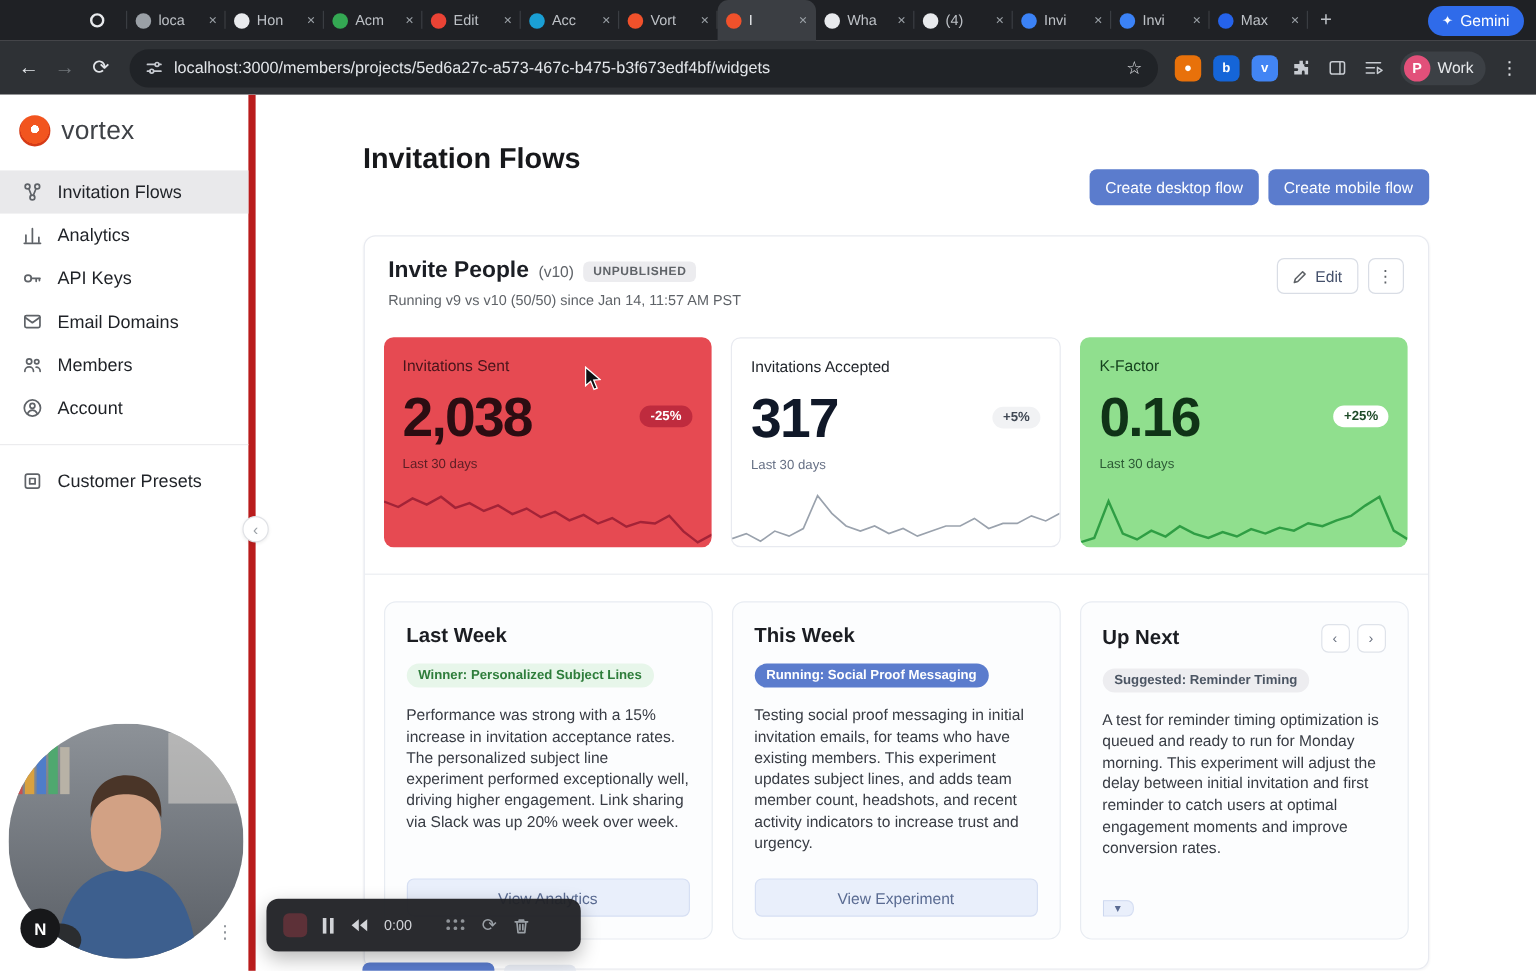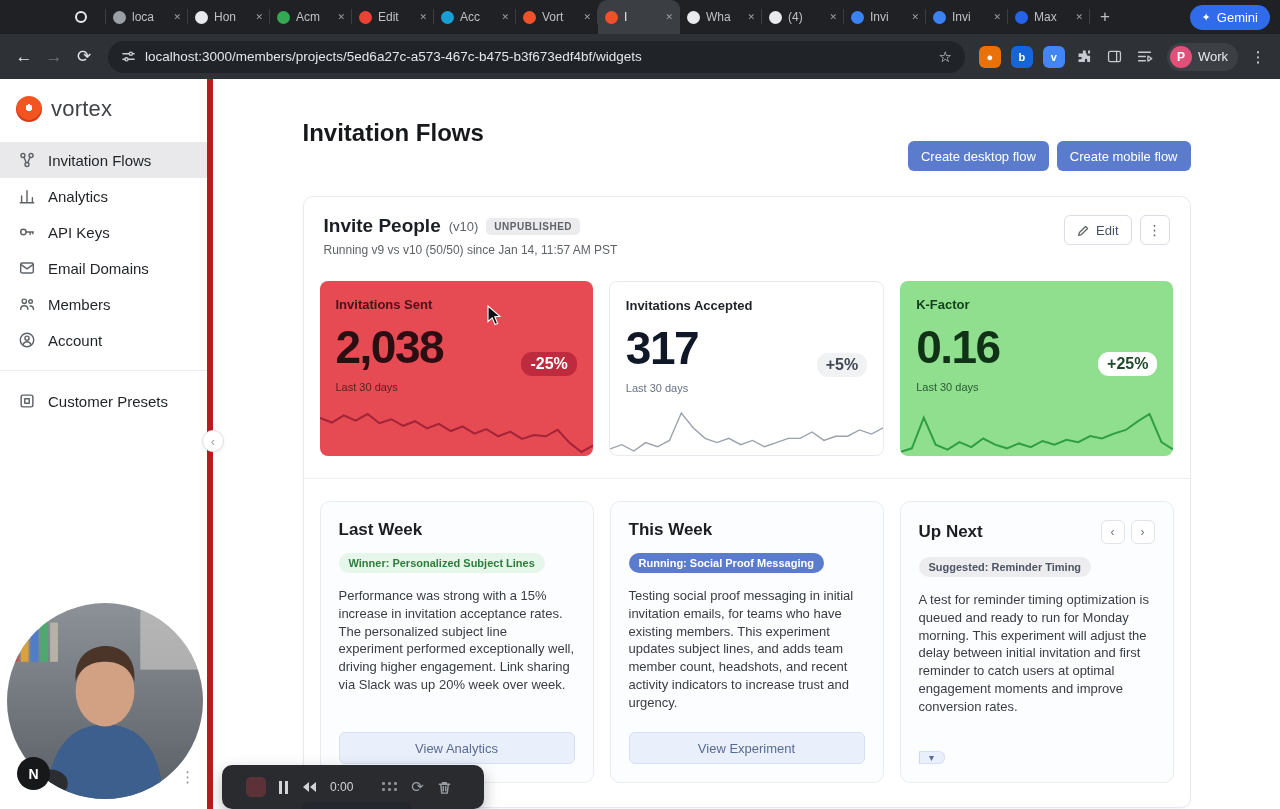--- a/index.html
+++ b/index.html
@@ -81,25 +81,25 @@
                  border:1px solid #d9dde5; border-radius:6px; background:#fff; color:#44506b;
                  font-size:13px; font-family:inherit; }
   .btn-kebab { width:30px; height:30px; border:1px solid #d9dde5; border-radius:6px; background:#fff;
                color:#5f6368; font-size:14px; }
 
   .metrics { display:flex; gap:16px; margin-top:24px; }
   .metric { flex:1; height:175px; border-radius:8px; position:relative; overflow:hidden; padding:16px 16px 0; }
   .metric.red { background:#e64a52; }
   .metric.plain { background:#fff; border:1px solid #e8eaf0; }
   .metric.green { background:#90df8e; }
-  .m-title { font-size:13px; font-weight:700; }
+  .m-title { font-size:13px; font-weight:400; }
   .red .m-title { color:#47141a; } .plain .m-title { color:#1f2329; } .green .m-title { color:#15421e; }
   .m-value { font-size:46px; font-weight:bold; letter-spacing:-1.5px; margin-top:8px; }
   .red .m-value { color:#2c0d12; } .plain .m-value { color:#101828; } .green .m-value { color:#103317; }
-  .m-delta { position:absolute; right:16px; top:71px; font-size:16px; font-weight:600; padding:3px 9px; border-radius:11px; }
+  .m-delta { position:absolute; right:16px; top:57px; font-size:11px; font-weight:600; padding:3px 9px; border-radius:11px; }
   .red .m-delta { background:#bf2b3e; color:#fff; }
   .plain .m-delta { background:#f1f2f4; color:#3f4753; }
   .green .m-delta { background:#fff; color:#1e4a28; }
   .m-period { font-size:11px; margin-top:7px; }
   .red .m-period { color:#5c1d24; } .plain .m-period { color:#667085; } .green .m-period { color:#2c5a35; }
   .spark { position:absolute; left:0; bottom:0; width:100%; height:48px; display:block; }
 
   .card-divider { border-top:1px solid #eceef2; margin:22px -16px; }
 
   .insights { display:flex; gap:16px; }
@@ -127,21 +127,21 @@
   .webcam { position:absolute; left:7px; top:603px; width:196px; height:196px; border-radius:50%;
             overflow:hidden; z-index:8; }
   .n-badge { position:absolute; left:17px; top:757px; width:33px; height:33px; border-radius:50%;
              background:#17181a; color:#fff; font-size:14px; font-weight:600; display:flex;
              align-items:center; justify-content:center; z-index:9; }
   .webcam-kebab { position:absolute; left:180px; top:768px; color:#8b9097; font-size:15px; z-index:9;
                   background:none; border:none; }
 
   .recorder { position:absolute; left:222px; top:749px; width:262px; height:44px;
               background:rgba(33,34,38,.96); border-radius:10px; display:flex; align-items:center;
-              padding:0 24px; gap:13px; box-shadow:0 6px 16px rgba(0,0,0,.28); z-index:10;margin-top:16px; }
+              padding:0 14px; gap:13px; box-shadow:0 6px 16px rgba(0,0,0,.28); z-index:10; }
   .rec-stop { width:20px; height:20px; border-radius:5px; background:#5d3138; border:none; }
   .rec-pause { display:flex; gap:3px; background:none; border:none; }
   .rec-pause i { width:3px; height:13px; background:#d2d4d8; display:block; }
   .rec-time { color:#d2d4d8; font-size:12px; }
   .rec-dots { margin-left:16px; display:grid; grid-template-columns:repeat(3,4px); grid-auto-rows:4px;
               gap:2px; background:none; border:none; }
   .rec-dots i { width:2.5px; height:2.5px; border-radius:50%; background:#8f9398; }
   .rec-ic { background:none; border:none; color:#9aa0a6; display:flex; align-items:center; }
 
   .peek-blue { position:absolute; left:302px; top:802px; width:110px; height:7px; background:#5b7ccd;

